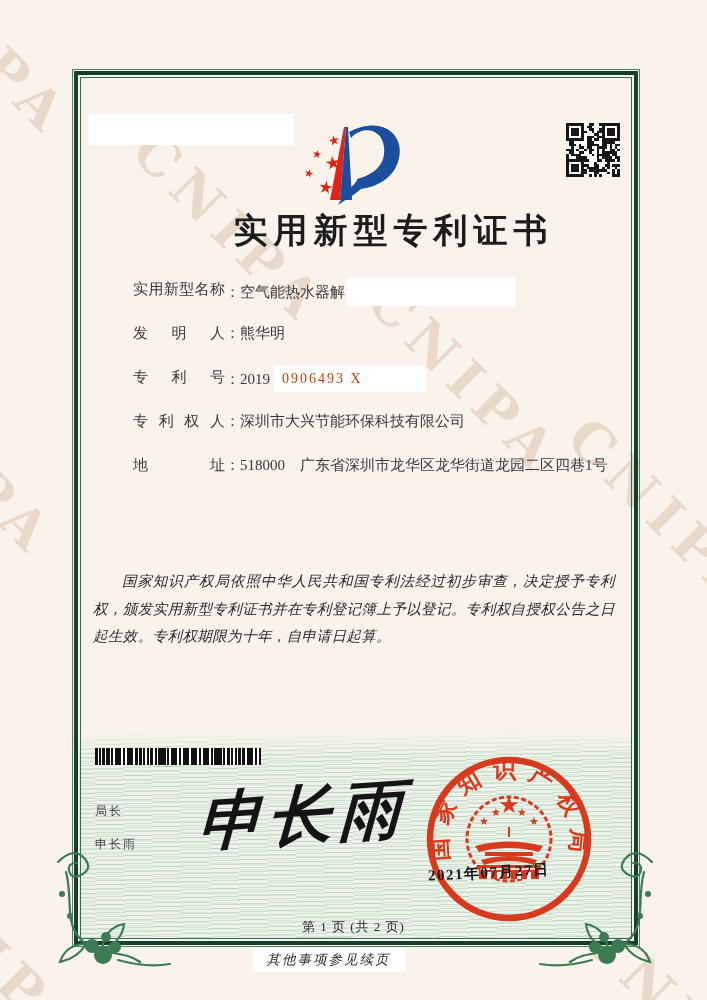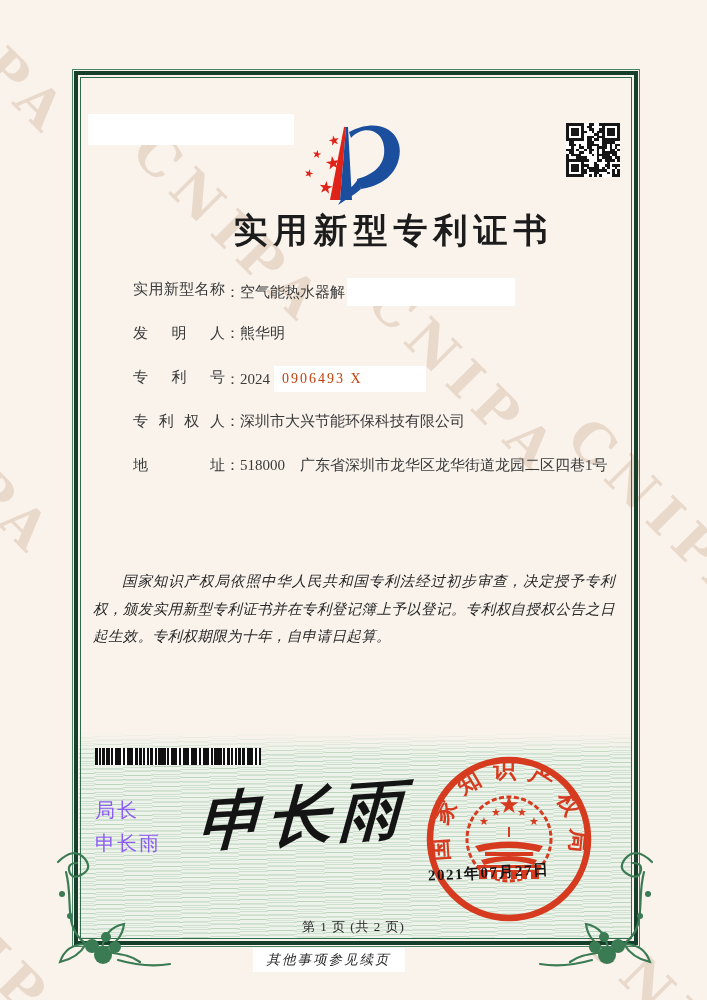--- a/index.html
+++ b/index.html
@@ -55,22 +55,22 @@
             line-height:27.5px;color:#262626;text-align:justify;font-style:italic;
             letter-spacing:.4px;}
   .bodytext p{margin:0;text-indent:2em;}
 
   
   .barcode{position:absolute;left:95px;top:748px;width:166px;height:17px;background:#fff;
     background-image:
       repeating-linear-gradient(90deg,#111 0 2px,transparent 2px 4px),
       repeating-linear-gradient(90deg,#111 0 1px,transparent 1px 7px),
       repeating-linear-gradient(90deg,#111 0 3px,transparent 3px 11px);}
-  .director{position:absolute;left:95px;top:795px;font-family:Liberation Mono, monospace;
-            font-size:20px;color:#8b5cf6;line-height:33px;letter-spacing:2px;}
+  .director{position:absolute;left:95px;top:795px;font-family:Liberation Sans, sans-serif;
+            font-size:12px;color:#404040;line-height:33px;letter-spacing:2px;}
   .sigscript{position:absolute;left:198px;top:772px;width:220px;font-size:64px;color:#141414;
              font-style:italic;font-weight:bold;letter-spacing:6px;
              transform:rotate(-4deg) skewX(-6deg);}
   .seal{position:absolute;left:423px;top:753px;width:172px;height:172px;}
   .sealdate{position:absolute;left:428px;top:862px;width:175px;font-size:15px;font-weight:bold;
             color:#161616;letter-spacing:1.5px;transform:rotate(-3deg);white-space:nowrap;}
 
   
   .pageinfo{position:absolute;left:0;top:918px;width:707px;text-align:center;
             font-size:13px;color:#2a2a2a;letter-spacing:1px;}
@@ -597,21 +597,21 @@
   <div class="title z3">实用新型专利证书</div>
 
   <div class="fields z3">
     <div class="frow">
       <span class="flabel">实用新型名称</span><span>：</span><span class="fval">空气能热水器解</span><span class="redact name"></span>
     </div>
     <div class="frow">
       <span class="flabel">发　明　人</span><span>：</span><span class="fval">熊华明</span>
     </div>
     <div class="frow">
-      <span class="flabel">专　利　号</span><span>：</span><span class="fval">2024</span><span class="redact pno">0906493 X</span>
+      <span class="flabel">专　利　号</span><span>：</span><span class="fval">2019</span><span class="redact pno">0906493 X</span>
     </div>
     <div class="frow">
       <span class="flabel">专 利 权 人</span><span>：</span><span class="fval">深圳市大兴节能环保科技有限公司</span>
     </div>
     <div class="frow">
       <span class="flabel">地　　　址</span><span>：</span><span class="fval">518000　广东省深圳市龙华区龙华街道龙园二区四巷1号</span>
     </div>
   </div>
 
   <div class="bodytext z3">

